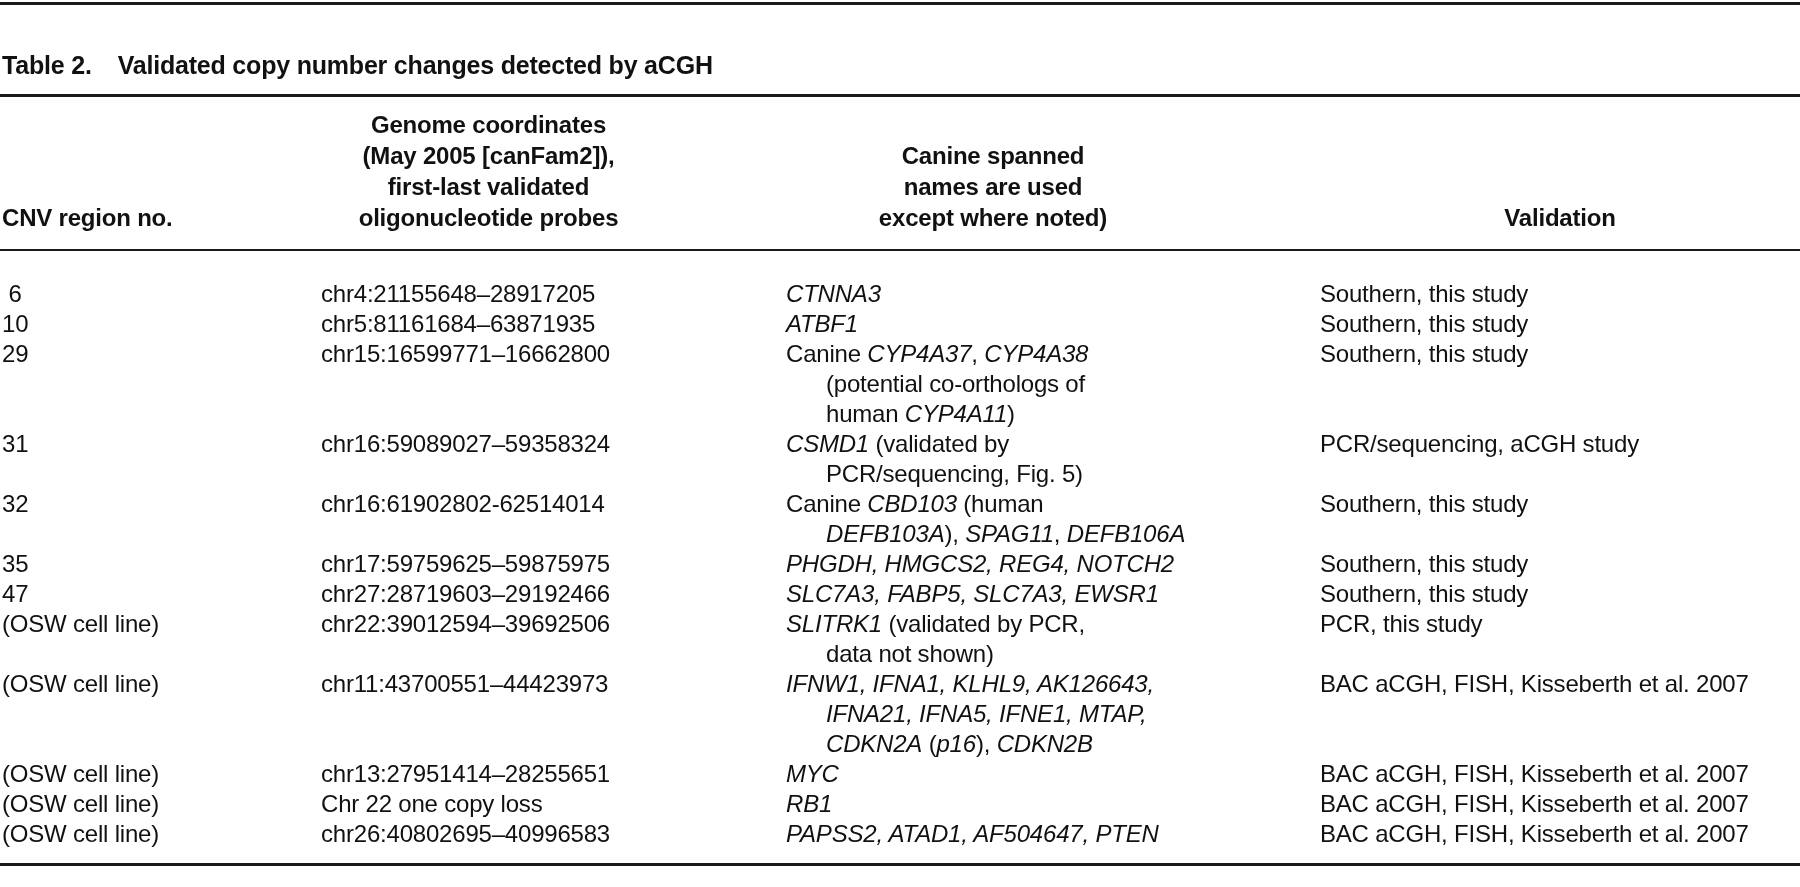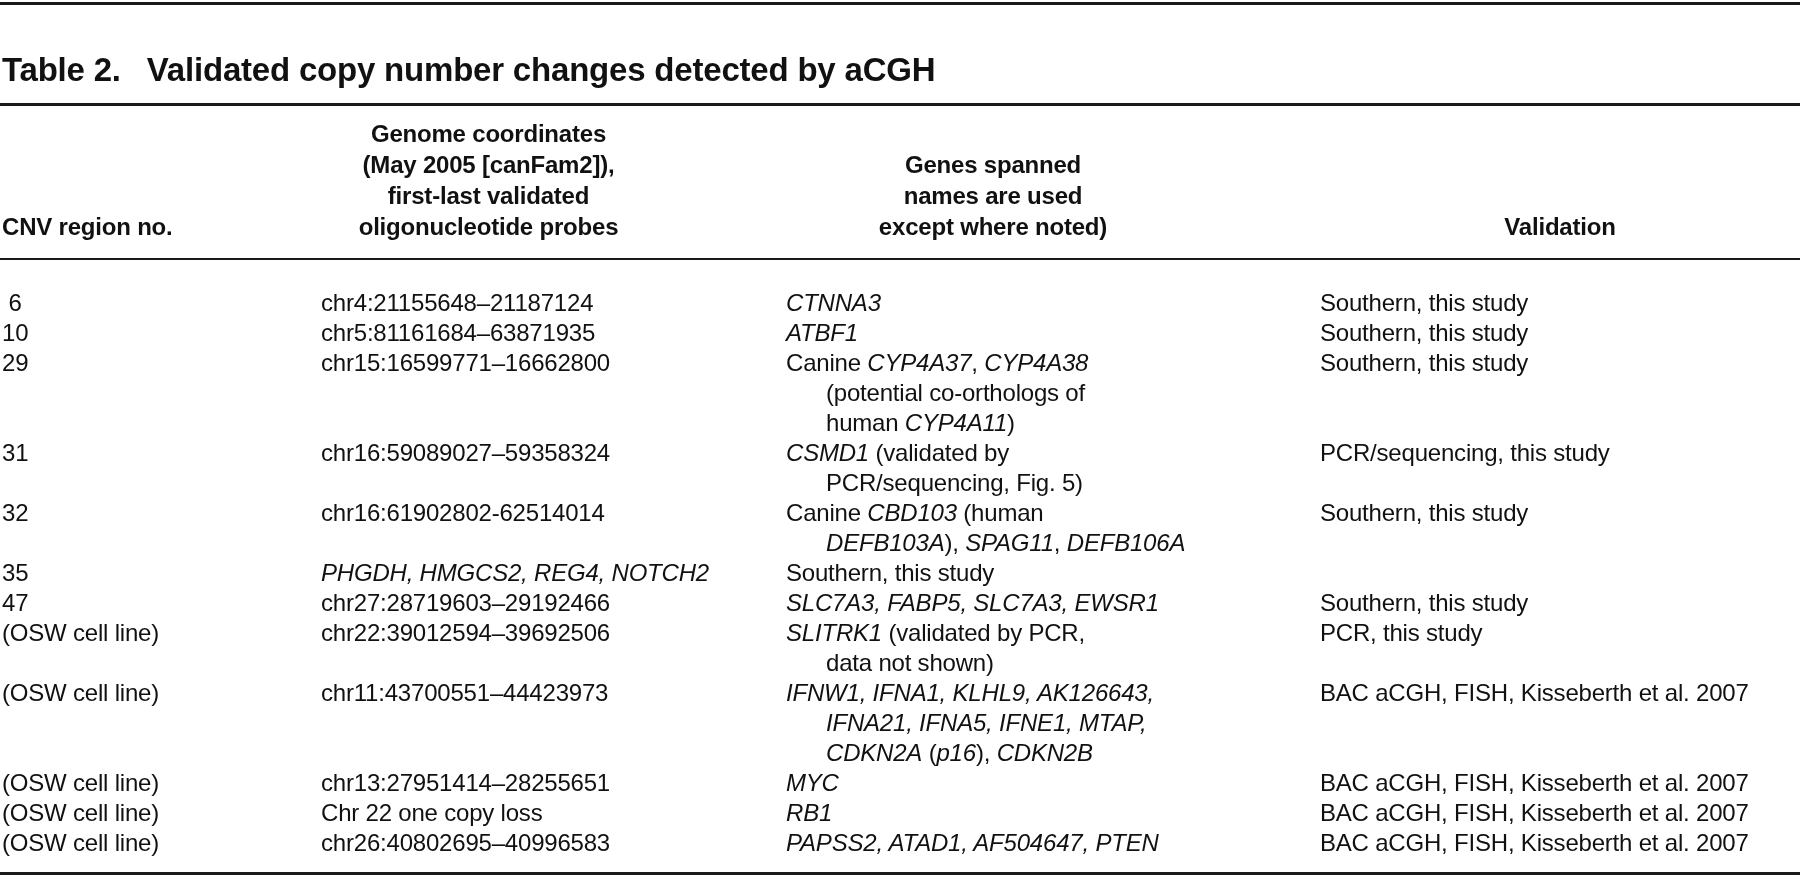--- a/index.html
+++ b/index.html
@@ -14,21 +14,21 @@
   }
   .rule { background: #1a1a1a; width: 1800px; }
   .rule.heavy { height: 3px; }
   .rule.thin  { height: 2px; }
   .rule-top   { margin-top: 2px; }
   .rule-mid   { margin-top: 14px; }
   .rule-bottom{ margin-top: 14px; }
 
   .title {
     margin: 46px 0 0 2px;
-    font-size: 33px;
+    font-size: 25px;
     font-weight: bold;
     letter-spacing: -0.2px;
     white-space: nowrap;
   }
   .title .label { margin-right: 26px; }
 
   .grid {
     display: grid;
     grid-template-columns: 321px 465px 534px 480px;
   }
@@ -71,35 +71,35 @@
     <div class="th th-cnv">
       <div>CNV region no.</div>
     </div>
     <div class="th th-coords">
       <div>Genome coordinates</div>
       <div>(May 2005 [canFam2]),</div>
       <div>first-last validated</div>
       <div>oligonucleotide probes</div>
     </div>
     <div class="th th-genes">
-      <div>Genes spanned</div>
+      <div>Canine spanned</div>
       <div>names are used</div>
       <div>except where noted)</div>
     </div>
     <div class="th th-validation">
       <div>Validation</div>
     </div>
   </div>
 
 <div class="rule thin"></div>
 
 <div class="tbody" id="tbody">
     <div class="grid row">
       <div class="c-cnv"> 6</div>
-      <div class="c-coords">chr4:21155648–21187124</div>
+      <div class="c-coords">chr4:21155648–28917205</div>
       <div class="c-genes">
         <div class="gline"><span class="it">CTNNA3</span></div>
       </div>
       <div class="c-val">Southern, this study</div>
     </div>
     <div class="grid row">
       <div class="c-cnv">10</div>
       <div class="c-coords">chr5:81161684–63871935</div>
       <div class="c-genes">
         <div class="gline"><span class="it">ATBF1</span></div>
@@ -116,33 +116,34 @@
       </div>
       <div class="c-val">Southern, this study</div>
     </div>
     <div class="grid row">
       <div class="c-cnv">31</div>
       <div class="c-coords">chr16:59089027–59358324</div>
       <div class="c-genes">
         <div class="gline"><span class="it">CSMD1</span><span> (validated by</span></div>
         <div class="gline cont"><span>PCR/sequencing, Fig. 5)</span></div>
       </div>
-      <div class="c-val">PCR/sequencing, this study</div>
+      <div class="c-val">PCR/sequencing, aCGH study</div>
     </div>
     <div class="grid row">
       <div class="c-cnv">32</div>
       <div class="c-coords">chr16:61902802-62514014</div>
       <div class="c-genes">
         <div class="gline"><span>Canine </span><span class="it">CBD103</span><span> (human</span></div>
         <div class="gline cont"><span class="it">DEFB103A</span><span>), </span><span class="it">SPAG11</span><span>, </span><span class="it">DEFB106A</span></div>
       </div>
       <div class="c-val">Southern, this study</div>
     </div>
     <div class="grid row">
       <div class="c-cnv">35</div>
+      <div class="c-coords">chr17:59759625–59875975</div>
       <div class="c-genes">
         <div class="gline"><span class="it">PHGDH, HMGCS2, REG4, NOTCH2</span></div>
       </div>
       <div class="c-val">Southern, this study</div>
     </div>
     <div class="grid row">
       <div class="c-cnv">47</div>
       <div class="c-coords">chr27:28719603–29192466</div>
       <div class="c-genes">
         <div class="gline"><span class="it">SLC7A3, FABP5, SLC7A3, EWSR1</span></div>

